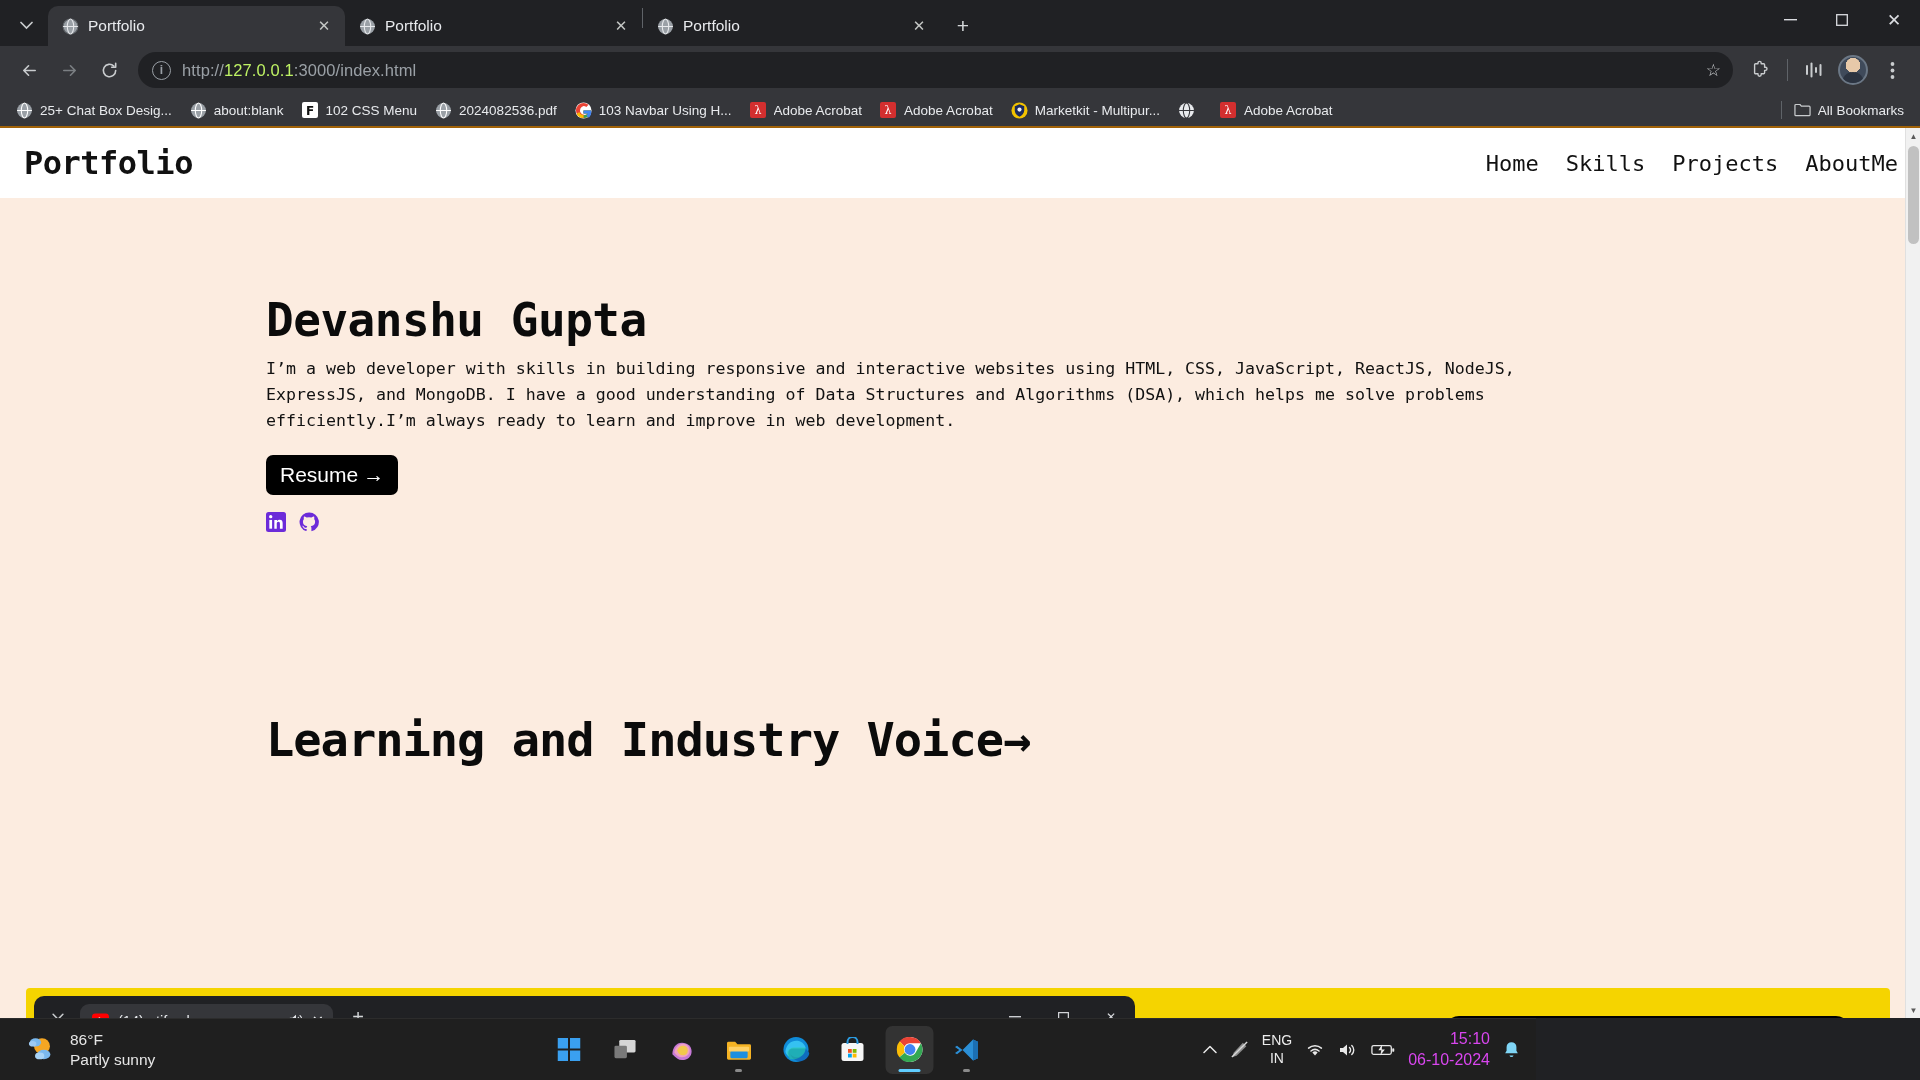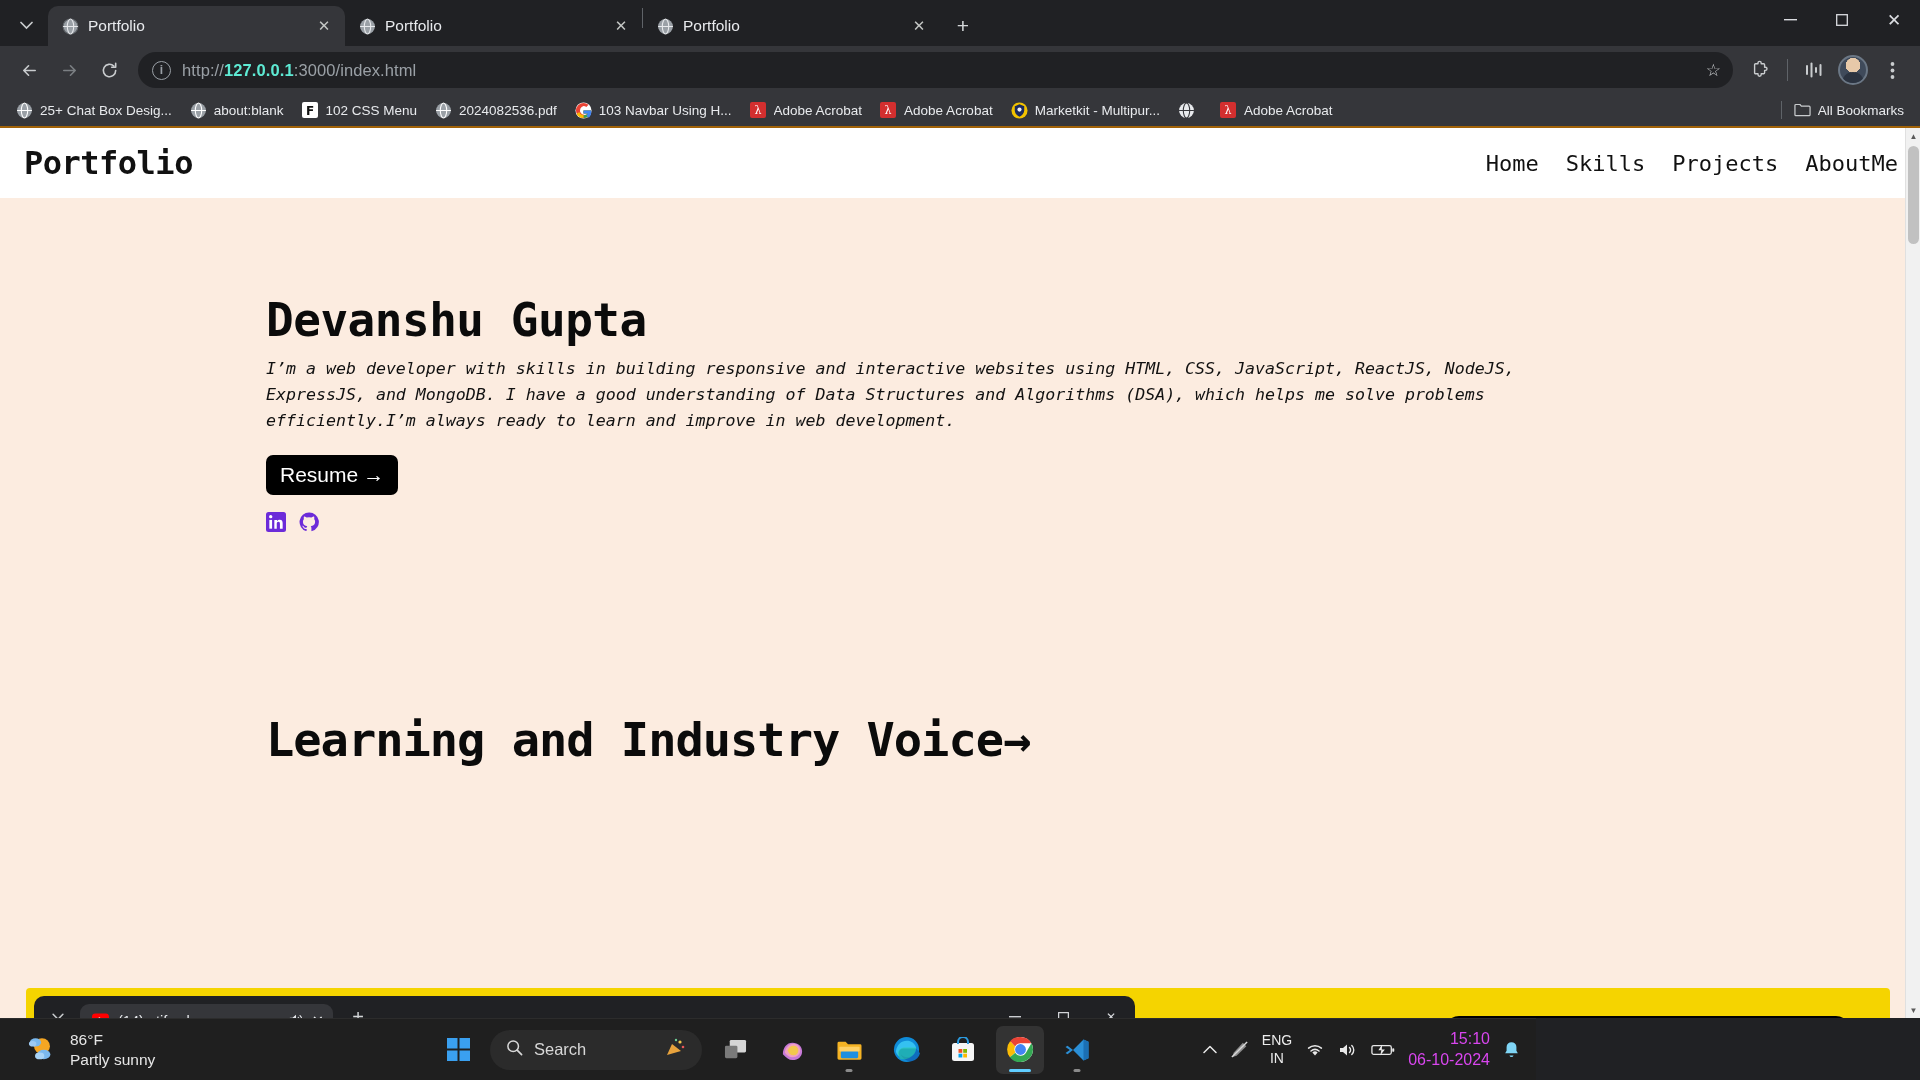--- a/index.html
+++ b/index.html
@@ -58,21 +58,21 @@
     flex: 1 1 auto; height: 36px; background: #202124; border-radius: 18px;
     display: flex; align-items: center; padding: 0 12px 0 14px; margin: 0 8px;
     font-size: 16.5px; color: #9aa0a6; gap: 11px;
   }
   .omnibox .site-info {
     width: 19px; height: 19px; border: 1.6px solid #9aa0a6; border-radius: 50%;
     display: flex; align-items: center; justify-content: center;
     font-size: 12px; font-weight: bold; color: #9aa0a6; flex: 0 0 auto;
   }
   .omnibox .url { flex: 1 1 auto; letter-spacing: 0.1px; }
-  .omnibox .url b { color: #5eead4; font-weight: 700; }
+  .omnibox .url b { color: #bef264; font-weight: 400; }
   .omnibox .star { color: #c9ccce; font-size: 17px; }
   .tb-icon {
     width: 36px; height: 36px; display: flex; align-items: center; justify-content: center;
     color: #c9ccce; border-radius: 50%; flex: 0 0 auto;
   }
   .tb-divider { width: 1px; height: 22px; background: #5f6368; margin: 0 6px; }
   .avatar-btn {
     width: 30px; height: 30px; border-radius: 50%; flex: 0 0 auto; margin: 0 4px;
     background: radial-gradient(circle at 50% 32%, #e7c9a9 0 33%, transparent 34%), #3f4a5a;
     border: 2px solid #6b7785; overflow: hidden; position: relative;
@@ -118,21 +118,20 @@
   
   .hero { padding: 95px 0 0 266px; }
   .hero h1 {
     font-family: "DejaVu Sans Mono", "Liberation Mono", monospace;
     font-size: 46px; font-weight: 700; color: #0b0b0b; letter-spacing: -0.5px;
   }
   .hero p {
     font-family: "DejaVu Sans Mono", "Liberation Mono", monospace;
     font-size: 16.6px; line-height: 26px; color: #111; margin-top: 9px;
     max-width: 1320px;
-    font-style: italic;
   }
   .resume-btn {
     display: inline-flex; align-items: flex-start; gap: 5px; margin-top: 21px;
     background: #000; color: #fff; border: none; border-radius: 7px;
     padding: 8px 14px; font-size: 21px; font-family: "Liberation Sans", sans-serif;
   }
   .socials { display: flex; gap: 13px; margin-top: 17px; align-items: center; }
   .social-ico { width: 20px; height: 20px; display: block; }
 
   .section-title {
@@ -543,37 +542,20 @@
     <div class="tb-center">
       <div class="start-btn">
         <svg width="23" height="23" viewBox="0 0 23 23">
             <rect x="0" y="0" width="10.5" height="10.5" fill="#3aa0f0"></rect>
             <rect x="12.5" y="0" width="10.5" height="10.5" fill="#3aa0f0"></rect>
             <rect x="0" y="12.5" width="10.5" height="10.5" fill="#3aa0f0"></rect>
             <rect x="12.5" y="12.5" width="10.5" height="10.5" fill="#3aa0f0"></rect>
           </svg>
       </div>
 
-      <div class="search-pill">
-        <span>
-          <svg width="17" height="17" viewBox="0 0 18 18">
-              <circle cx="7.6" cy="7.6" r="5.6" fill="none" stroke="currentColor" stroke-width="1.6"></circle>
-              <path d="M11.8 11.8L16.5 16.5" stroke="currentColor" stroke-width="1.8" stroke-linecap="round"></path>
-            </svg>
-        </span>
-        <span>Search</span>
-        <span style="margin-left:auto">
-          <svg width="22" height="20" viewBox="0 0 22 20">
-              <path d="M3 17l5-11 9 7z" fill="#e8a33d"></path>
-              <circle cx="16" cy="4" r="1.6" fill="#f2c94c"></circle>
-              <circle cx="19" cy="9" r="1.3" fill="#eb5757"></circle>
-              <circle cx="12" cy="2" r="1.2" fill="#6fcf97"></circle>
-            </svg>
-        </span>
-      </div>
 
       <div class="tb-app">
         <svg width="25" height="23" viewBox="0 0 26 24">
             <rect x="7" y="2" width="17" height="13" rx="1.5" fill="#d6d6d6"></rect>
             <rect x="2" y="8" width="13" height="13" rx="1.5" fill="#7a7a7a"></rect>
           </svg>
       </div>
 
       <div class="tb-app">
         <svg width="27" height="25" viewBox="0 0 28 26">

